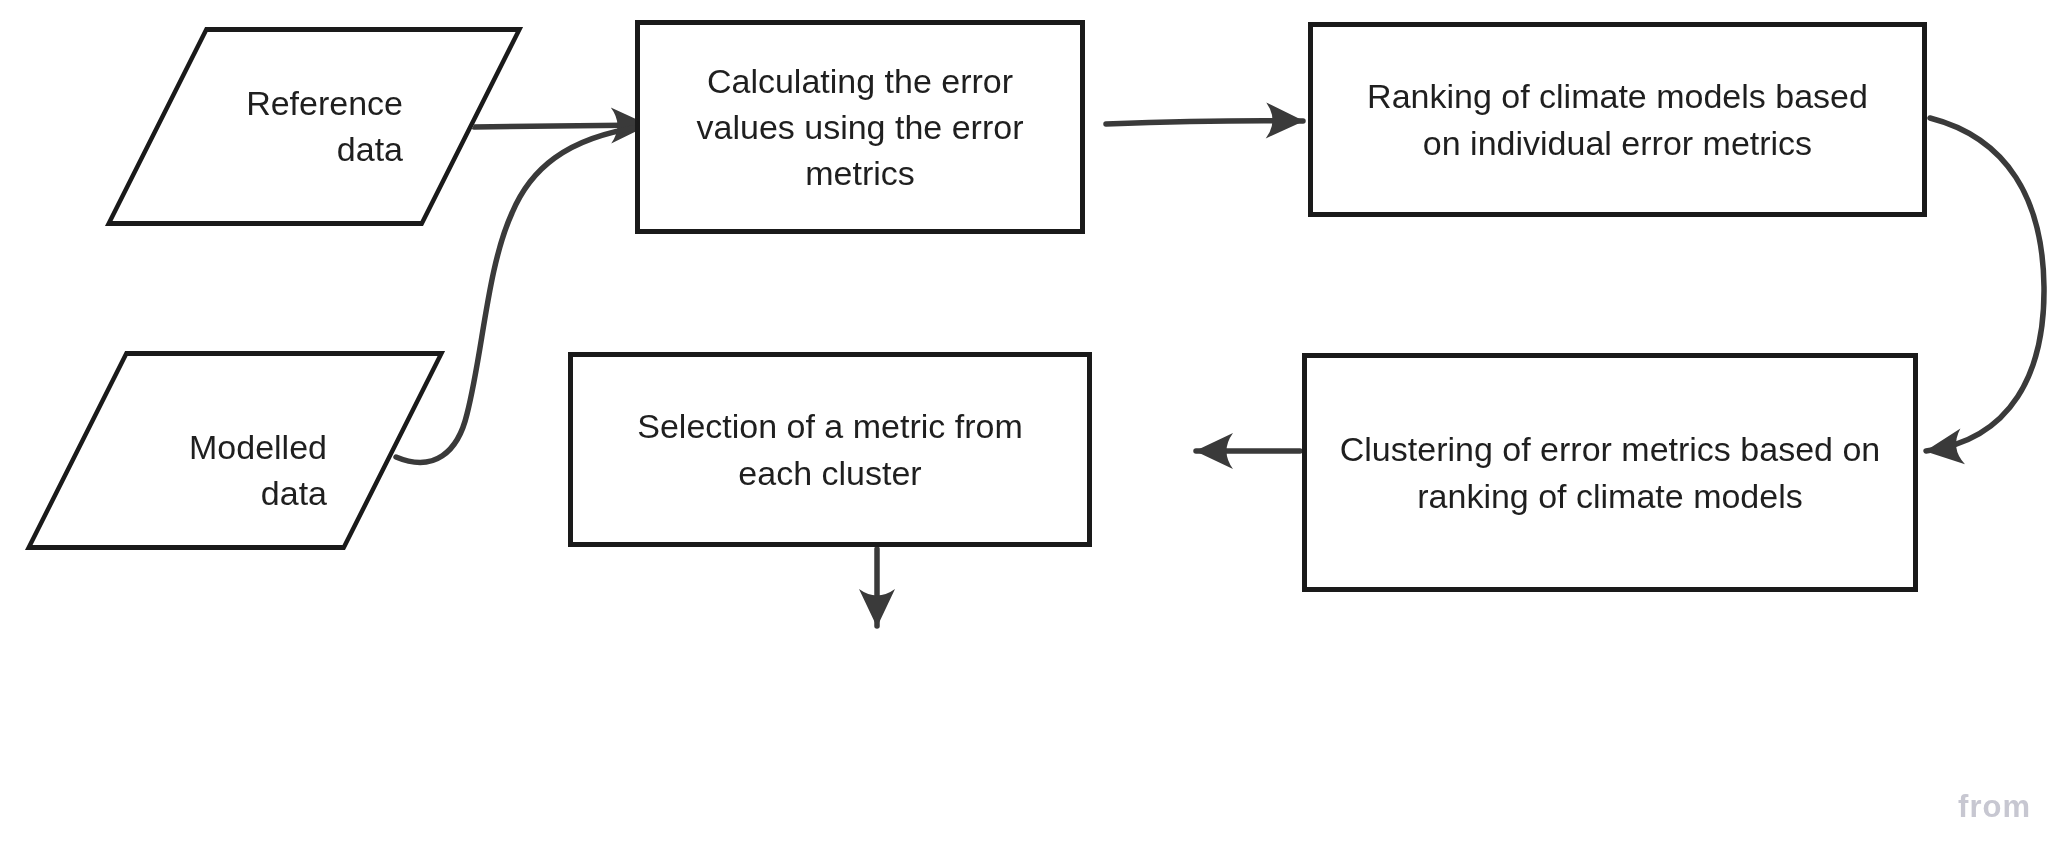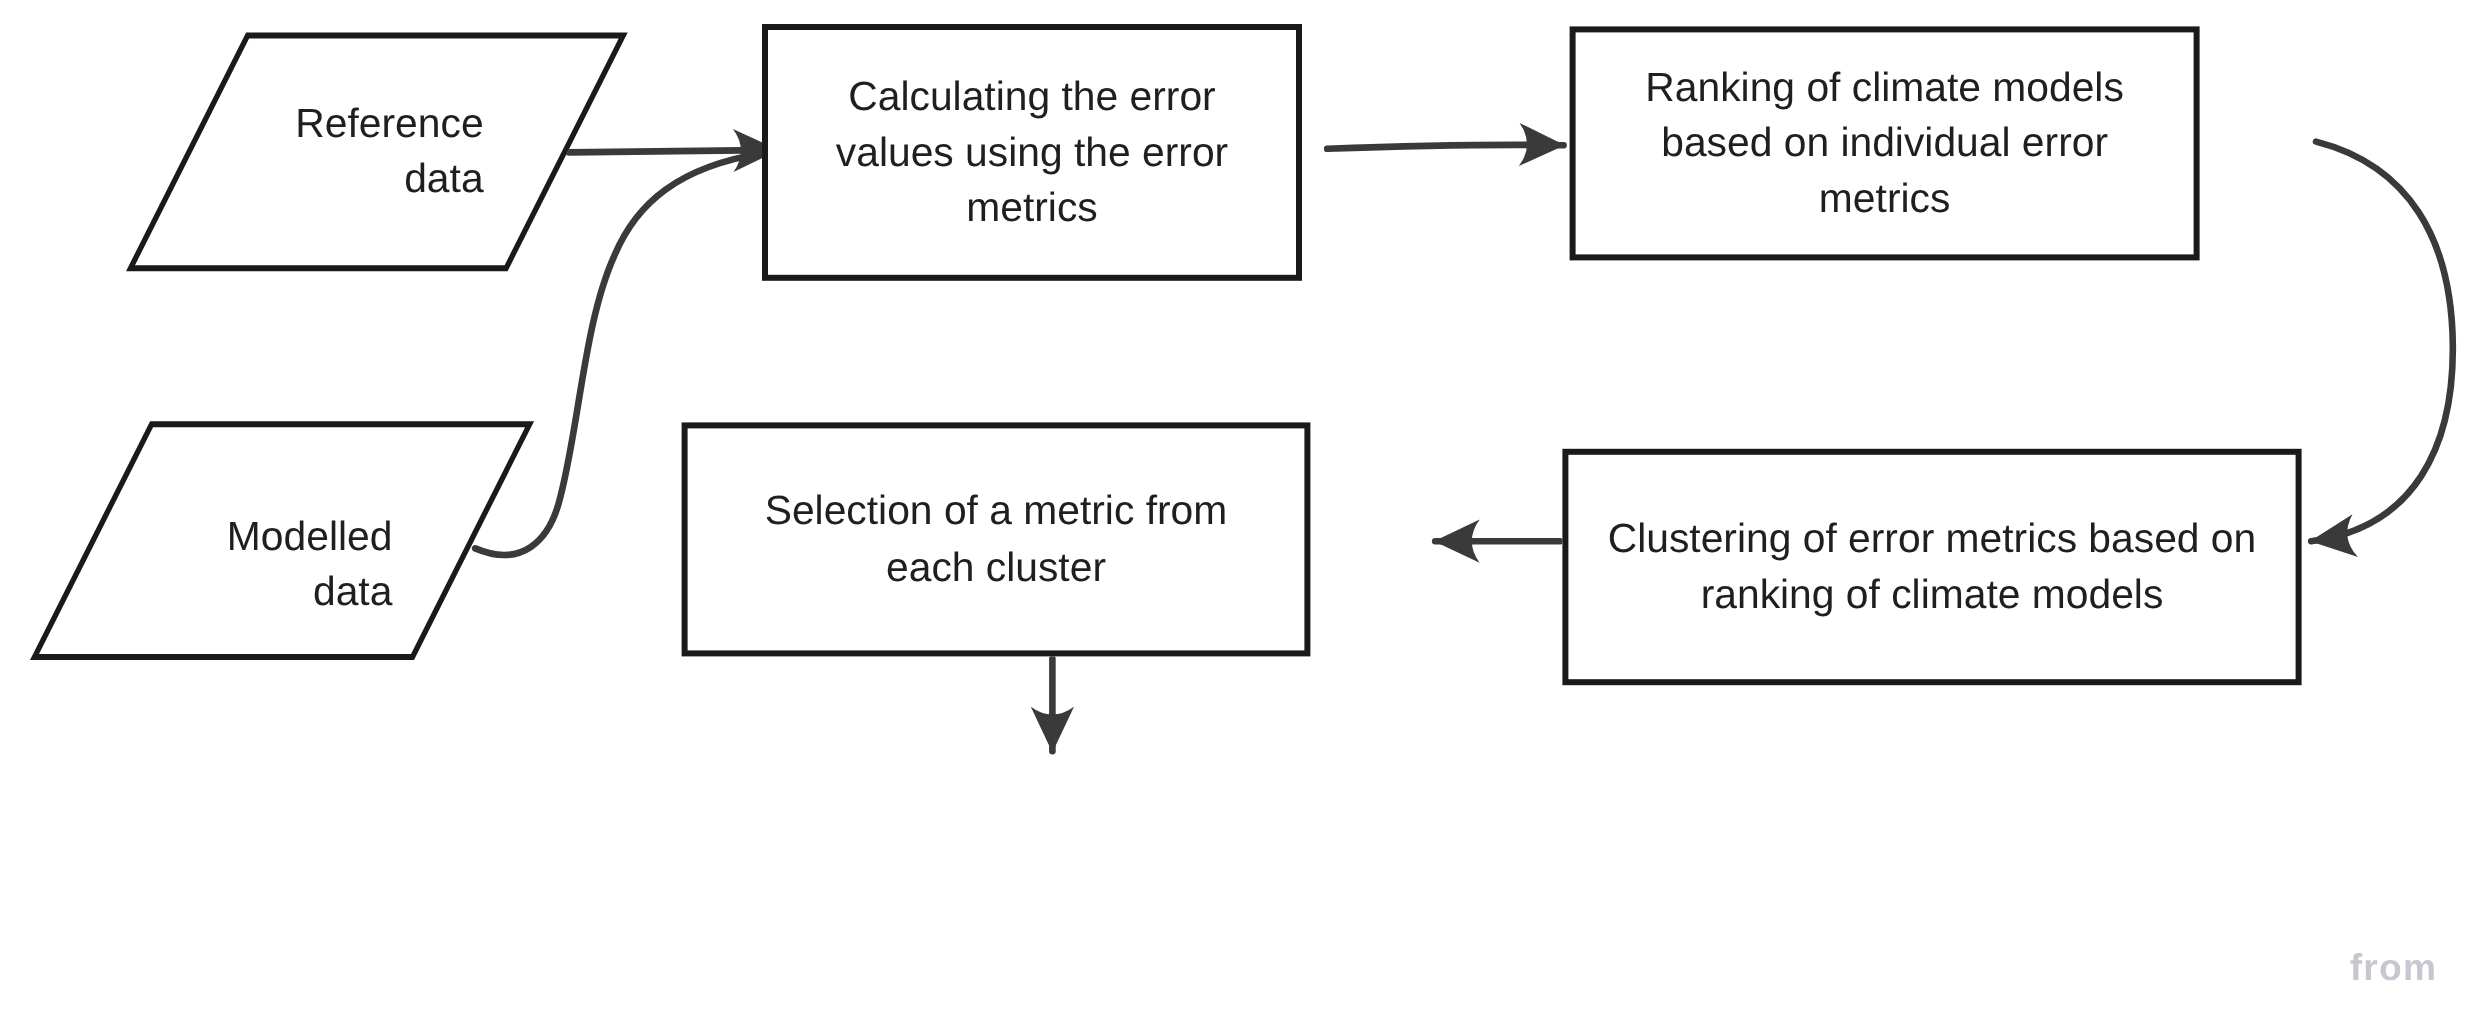--- a/index.html
+++ b/index.html
@@ -26,22 +26,22 @@
     border: 5px solid #1a1a1a;
     display: flex;
     align-items: center;
     justify-content: center;
     text-align: center;
     font-size: 34px;
     line-height: 1.36;
     color: #1f1f1f;
   }
   #node-calculating  { left: 635px;  top: 20px;  width: 450px; height: 214px; padding: 2px 28px; }
-  #node-ranking      { left: 1308px; top: 22px;  width: 525px; height: 195px; padding: 0 40px; text-align: center; }
-  #node-clustering   { left: 1302px; top: 374px; width: 616px; height: 197px; padding: 0 28px; }
+  #node-ranking      { left: 1308px; top: 22px;  width: 619px; height: 195px; padding: 0 40px; text-align: center; }
+  #node-clustering   { left: 1302px; top: 353px; width: 616px; height: 239px; padding: 0 28px; }
   #node-selection    { left: 568px;  top: 352px; width: 524px; height: 195px; padding: 0 62px; }
   #node-computation  { left: 568px;  top: 630px; width: 617px; height: 193px; padding: 0 70px; }
   
   .node-para {
     position: absolute;
   }
   .para-shape {
     position: absolute;
     left: 0;
     top: 0;

